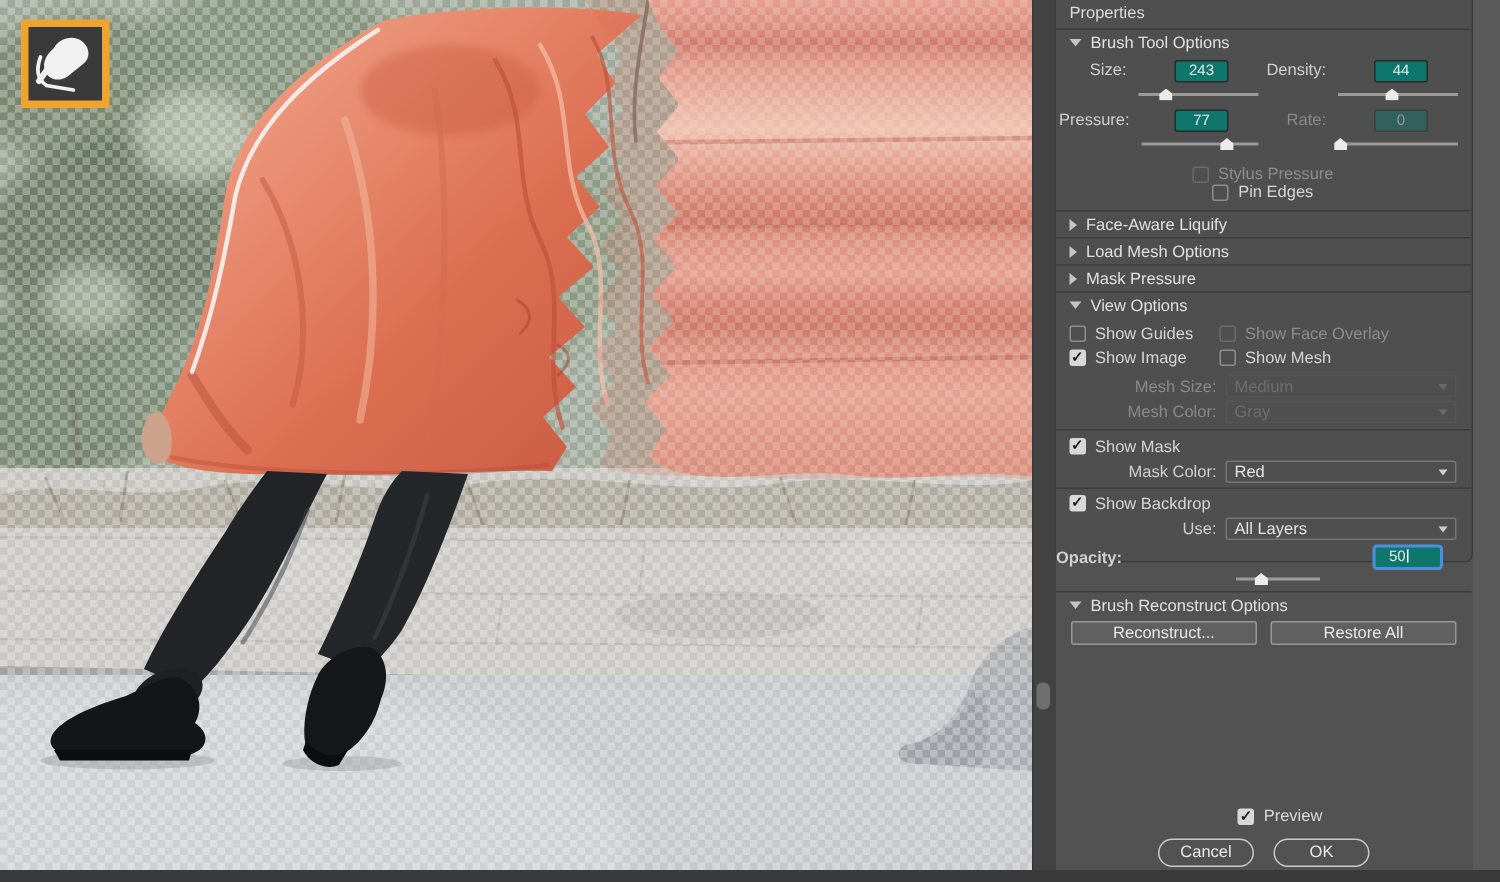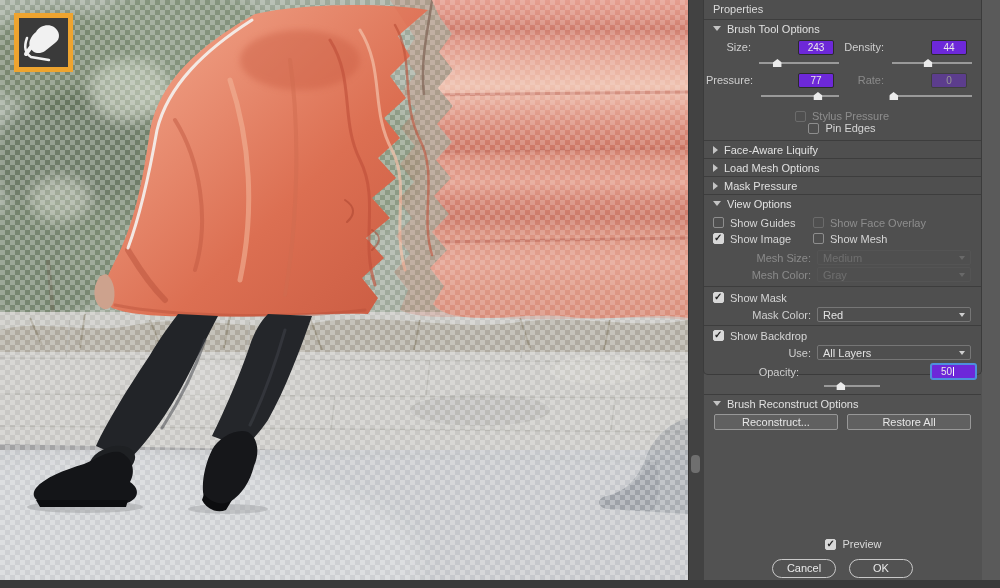--- a/index.html
+++ b/index.html
@@ -17,22 +17,22 @@
          color:#d6d6d6;font-size:11px;}
   .panel-header{height:19px;line-height:19px;padding-left:9px;border-bottom:1px solid #3d3d3d;color:#dbdbdb;}
   .sec-h{display:flex;align-items:center;height:17px;padding-left:9px;gap:6px;color:#e0e0e0;}
   .tri-down{width:0;height:0;border-left:4px solid transparent;border-right:4px solid transparent;border-top:5px solid #c4c4c4;}
   .tri-right{width:0;height:0;border-top:4px solid transparent;border-bottom:4px solid transparent;border-left:5px solid #c4c4c4;}
   .section{border-top:1px solid #3d3d3d;}
   .brush-grid{display:flex;flex-wrap:wrap;padding:3px 6px 2px 2px;}
   .bcell{display:flex;width:133px;margin-bottom:5px;}
   .bcell .lbl{flex:1;text-align:right;padding-right:8px;line-height:15px;color:#cfcfcf;}
   .ctl{width:80px;}
-  .num{width:34px;height:13px;background:#6d28d9;border:1px solid #2b2b2b;border-radius:2px;color:#e9e9e9;
-       text-align:center;line-height:13px;margin-left:auto;margin-right:5px;font-size:10px;}
+  .num{width:34px;height:13px;background:#0f766e;border:1px solid #2b2b2b;border-radius:2px;color:#e9e9e9;
+       text-align:center;line-height:13px;margin-left:auto;margin-right:20px;font-size:10px;}
   .num.focus{border-color:#4e8fdd;box-shadow:0 0 0 1px #4e8fdd;text-align:left;padding-left:9px;}
   .caret{display:inline-block;width:1px;height:9px;background:#fff;margin-left:1px;vertical-align:-1px;}
   .slider{position:relative;height:10px;margin-top:3px;}
   .track{position:absolute;left:0;right:0;top:4px;height:2px;background:#9a9a9a;}
   .thumb{position:absolute;top:1px;width:9px;height:8px;background:#ebebeb;transform:translateX(-50%);
          clip-path:polygon(50% 0,100% 45%,100% 100%,0 100%,0 45%);}
   .dim{opacity:.45;}
   .cb{width:11px;height:11px;border:1px solid #8e8e8e;border-radius:2px;box-sizing:border-box;position:relative;flex:none;background:transparent;}
   .cb.on{background:#d8d8d8;border-color:#d8d8d8;}
   .cb.on::after{content:"\2713";position:absolute;left:0;top:-2px;font-size:10px;font-weight:bold;color:#1f1f1f;}
@@ -41,21 +41,21 @@
   .colrow{display:flex;align-items:center;height:15px;padding-left:9px;margin:1px 0;}
   .colrow .c1{width:100px;display:flex;gap:6px;align-items:center;}
   .colrow .c2{display:flex;gap:6px;align-items:center;}
   .drow{display:flex;align-items:center;margin:2px 10px 2px 0;height:15px;}
   .drow .dlbl{width:107px;text-align:right;padding-right:6px;flex:none;color:#cfcfcf;}
   .dd{display:flex;align-items:center;height:15px;border:1px solid #767676;border-radius:2px;padding:0 5px;
       flex:1;justify-content:space-between;color:#e3e3e3;box-sizing:border-box;}
   .dd .chev{width:0;height:0;border-left:3.5px solid transparent;border-right:3.5px solid transparent;border-top:4px solid #cfcfcf;}
   .dd.dim{border-color:#6a6a6a;}
   .oprow{display:flex;align-items:center;margin:3px 0 0 0;height:17px;}
-  .oprow .olbl{width:95px;text-align:right;flex:none;color:#cfcfcf;}
+  .oprow .olbl{width:95px;flex:none;color:#cfcfcf;font-weight:bold;}
   .oprow .osp{width:42px;flex:none;}
   .opslider{position:relative;height:10px;margin-left:120px;width:56px;margin-top:1px;margin-bottom:2px;}
   .btnrow{display:flex;gap:9px;padding:2px 10px 7px 10px;}
   .pbtn{flex:1;height:16px;background:#606060;border:1px solid #989898;border-radius:2px;text-align:center;
         line-height:15px;color:#e7e7e7;box-sizing:border-box;}
   
   .footer-preview{position:absolute;left:714px;top:538px;width:279px;display:flex;justify-content:center;
                   align-items:center;gap:6px;color:#dadada;font-size:11px;}
   .footer-btns{position:absolute;left:703px;top:559px;width:279px;display:flex;justify-content:center;gap:13px;}
   .pill{width:64px;height:19px;border:1px solid #c9c9c9;border-radius:10px;text-align:center;line-height:17px;

